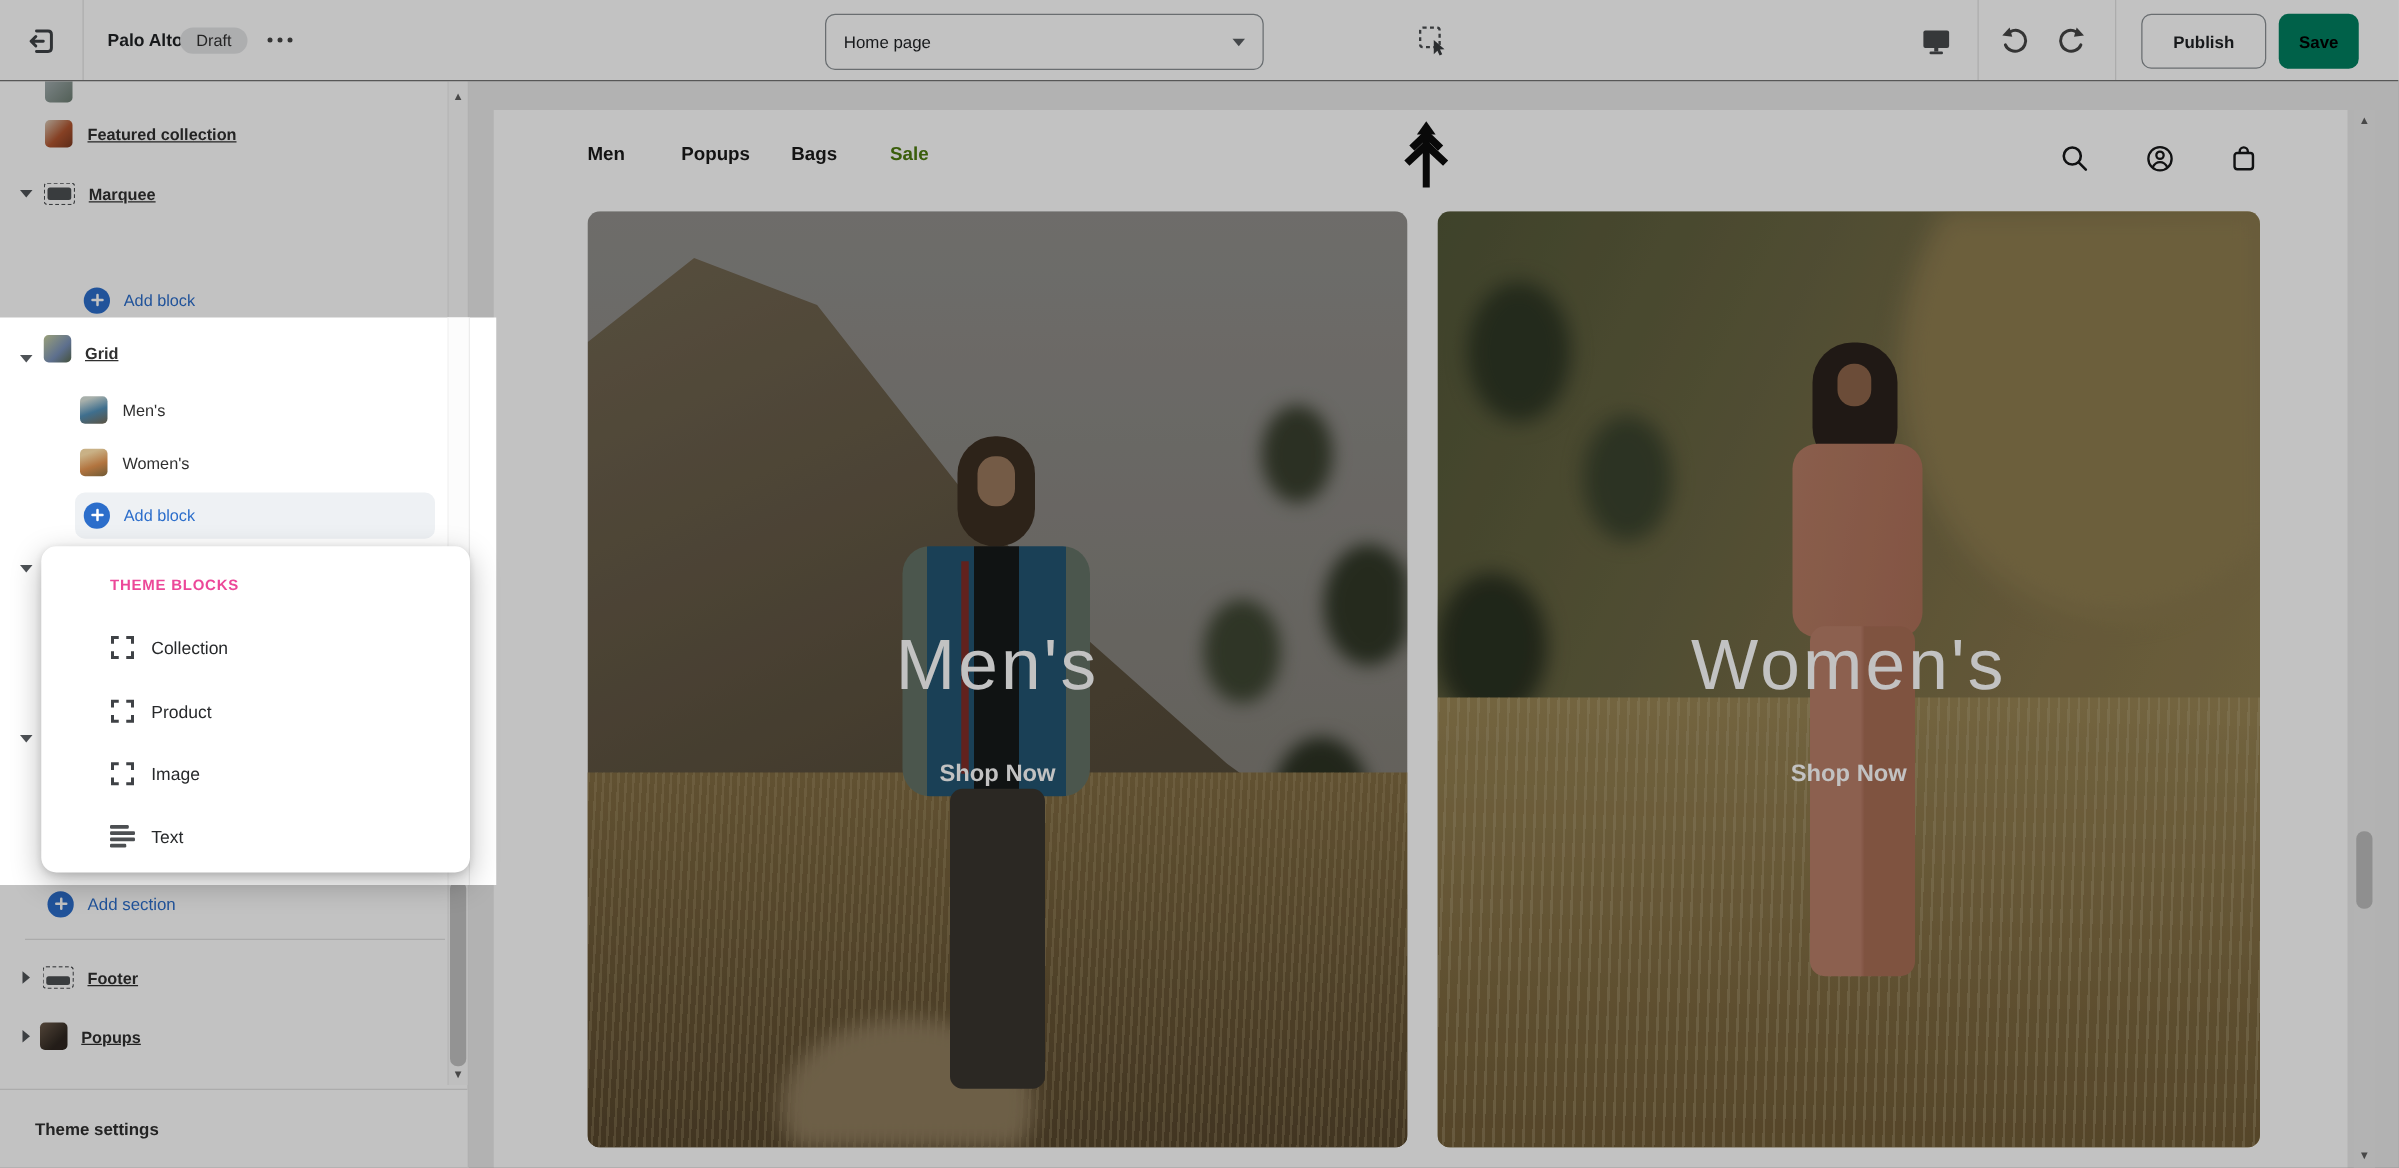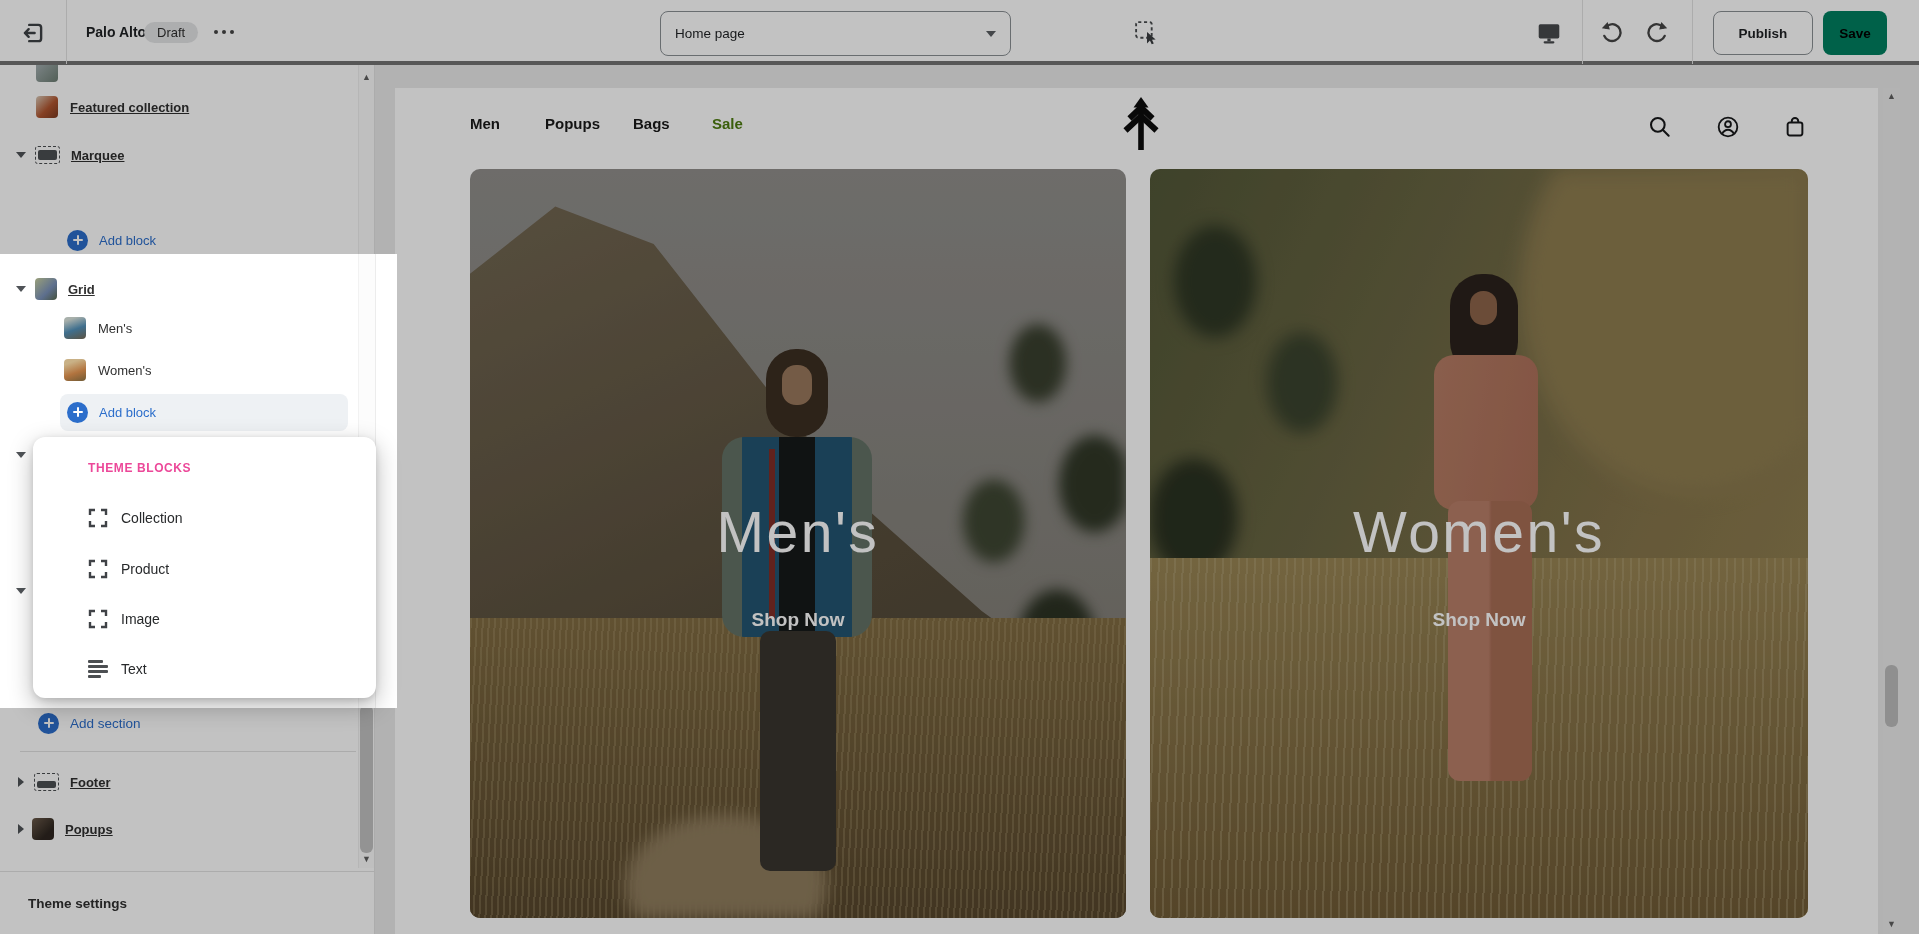--- a/index.html
+++ b/index.html
@@ -1,21 +1,21 @@
 <!DOCTYPE html>
 <html><head>
 <meta charset="utf-8">
 <style>
   * { margin:0; padding:0; box-sizing:border-box; }
   html,body { background:#888; }
   body { font-family:"Liberation Sans", sans-serif; }
   #app { position:relative; width:1919px; height:934px; overflow:hidden; background:#eaeaea; }
 
   
-  .topbar { position:absolute; left:0; top:0; width:1919px; height:65px; background:#ffffff; border-bottom:4px solid #737373; z-index:2; }
+  .topbar { position:absolute; left:0; top:0; width:1919px; height:65px; background:#ffffff; border-bottom:1px solid #737373; z-index:2; }
   .exit-btn { position:absolute; left:20px; top:20px; width:26px; height:26px; cursor:pointer; }
   .tb-vdiv { position:absolute; top:0; width:1px; height:64px; background:#e3e3e3; }
   .store-name { position:absolute; left:86px; top:24px; font-size:14px; font-weight:700; color:#1f2124; }
   .draft-badge { position:absolute; left:144px; top:22px; background:#e4e5e7; color:#303030; font-size:13px; font-weight:500; padding:3px 13px; border-radius:12px; }
   .ellipsis { position:absolute; left:212px; top:27px; width:24px; height:12px; cursor:pointer; }
   .page-selector { position:absolute; left:660px; top:11px; width:351px; height:45px; border:1px solid #8a9094; border-radius:8px; display:flex; align-items:center; padding:0 14px; font-size:13.5px; color:#1f2124; background:#fff; cursor:pointer; }
   .page-selector .sel-caret { margin-left:auto; width:0; height:0; border-left:5.5px solid transparent; border-right:5.5px solid transparent; border-top:6.5px solid #5a5e62; }
   .tool-icon { position:absolute; top:19px; width:27px; height:27px; cursor:pointer; }
   .btn { position:absolute; top:11px; height:44px; border-radius:8px; display:flex; align-items:center; justify-content:center; font-size:13.5px; font-weight:600; cursor:pointer; }
   .btn-publish { left:1713px; width:100px; border:1px solid #8a9094; color:#1f2124; background:#fff; }
@@ -301,21 +301,21 @@
   <span class="scroll-arrow" style="left:1887px; top:920px; z-index:1;">▼</span>
   <div class="pg-thumb"></div>
 
   <div class="dim"></div>
 
   <div class="spotlight">
     <div class="spot-track"></div>
     <div class="spot-border"></div>
     <div class="hover-rect"></div>
 
-    <div class="srow" style="top:18px;">
+    <div class="srow" style="top:2px;align-items:flex-end;">
       <span class="caret-down" style="margin-left:16px;"></span>
       <span class="thumb" style="margin-left:9px; background:linear-gradient(135deg,#9aa07a,#5d6f8e 60%,#45523d);"></span>
       <span class="lbl-section" style="margin-left:11px;">Grid</span>
     </div>
     <div class="srow" style="top:57px;">
       <span class="thumb" style="margin-left:64px; background:linear-gradient(160deg,#a8b0ab 15%,#3f6f8e 55%,#5c5342);"></span>
       <span style="margin-left:12px;">Men's</span>
     </div>
     <div class="srow" style="top:99px;">
       <span class="thumb" style="margin-left:64px; background:linear-gradient(160deg,#c9b186 20%,#b2743f 60%,#6f5a35);"></span>

